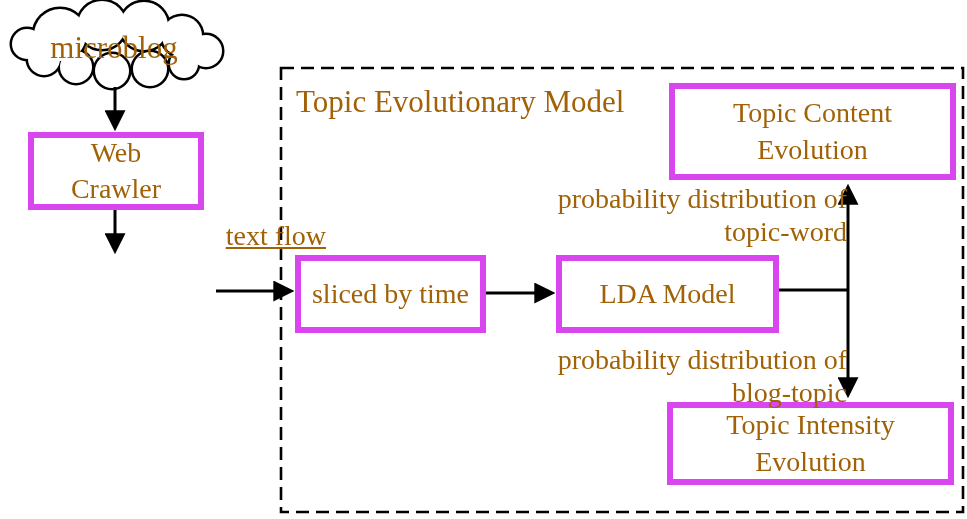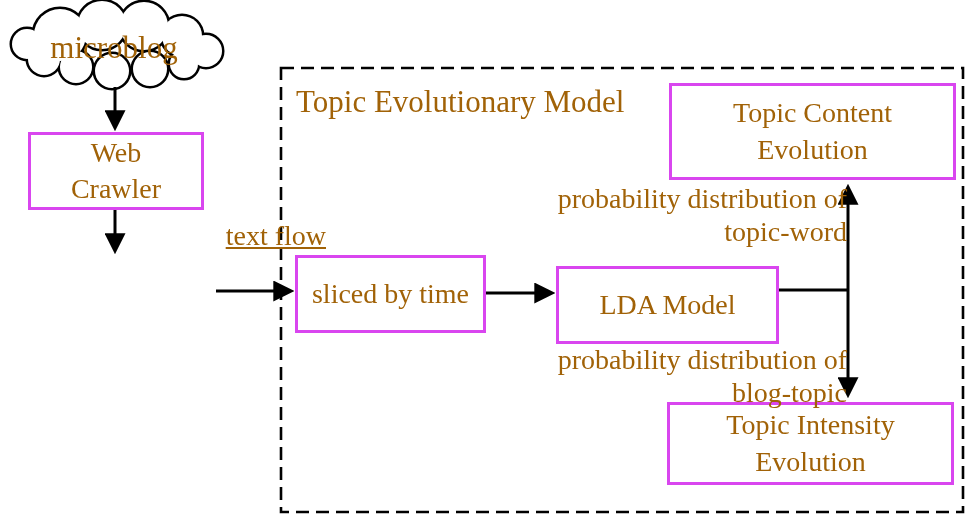--- a/index.html
+++ b/index.html
@@ -13,21 +13,21 @@
     overflow: hidden;
   }
   #connector-layer {
     position: absolute;
     left: 0; top: 0;
     width: 967px; height: 519px;
   }
   .box {
     position: absolute;
     box-sizing: border-box;
-    border: 3px solid #d946ef;
+    border: 6px solid #d946ef;
     background: #ffffff;
     display: flex;
     align-items: center;
     justify-content: center;
     text-align: center;
     font-size: 28px;
     line-height: 1.3;
     white-space: pre-line;
   }
   .note {
@@ -44,21 +44,21 @@
     font-size: 31px;
   }
   #container-label {
     position: absolute;
     left: 296px; top: 84px;
     font-size: 31px;
   }
   #box-web-crawler        { left: 28px;  top: 132px; width: 176px; height: 78px; }
   #box-word-segmentation  { left: 22px;  top: 257px; width: 194px; height: 92px; }
   #box-sliced-by-time     { left: 295px; top: 255px; width: 191px; height: 78px; }
-  #box-lda-model          { left: 556px; top: 255px; width: 223px; height: 78px; margin-top: 11px; }
+  #box-lda-model          { left: 556px; top: 255px; width: 223px; height: 78px; }
   #box-topic-content      { left: 669px; top: 83px;  width: 287px; height: 97px; }
   #box-topic-intensity    { left: 667px; top: 402px; width: 287px; height: 83px; }
   #note-text-flow         { left: 186px; top: 219px; width: 140px; text-decoration: underline; }
   #note-prob-topic-word   { left: 487px; top: 182px; width: 360px; }
   #note-prob-blog-topic   { left: 487px; top: 343px; width: 360px; }
 </style>
 </head>
 <body>
 
 <div id="stage">

